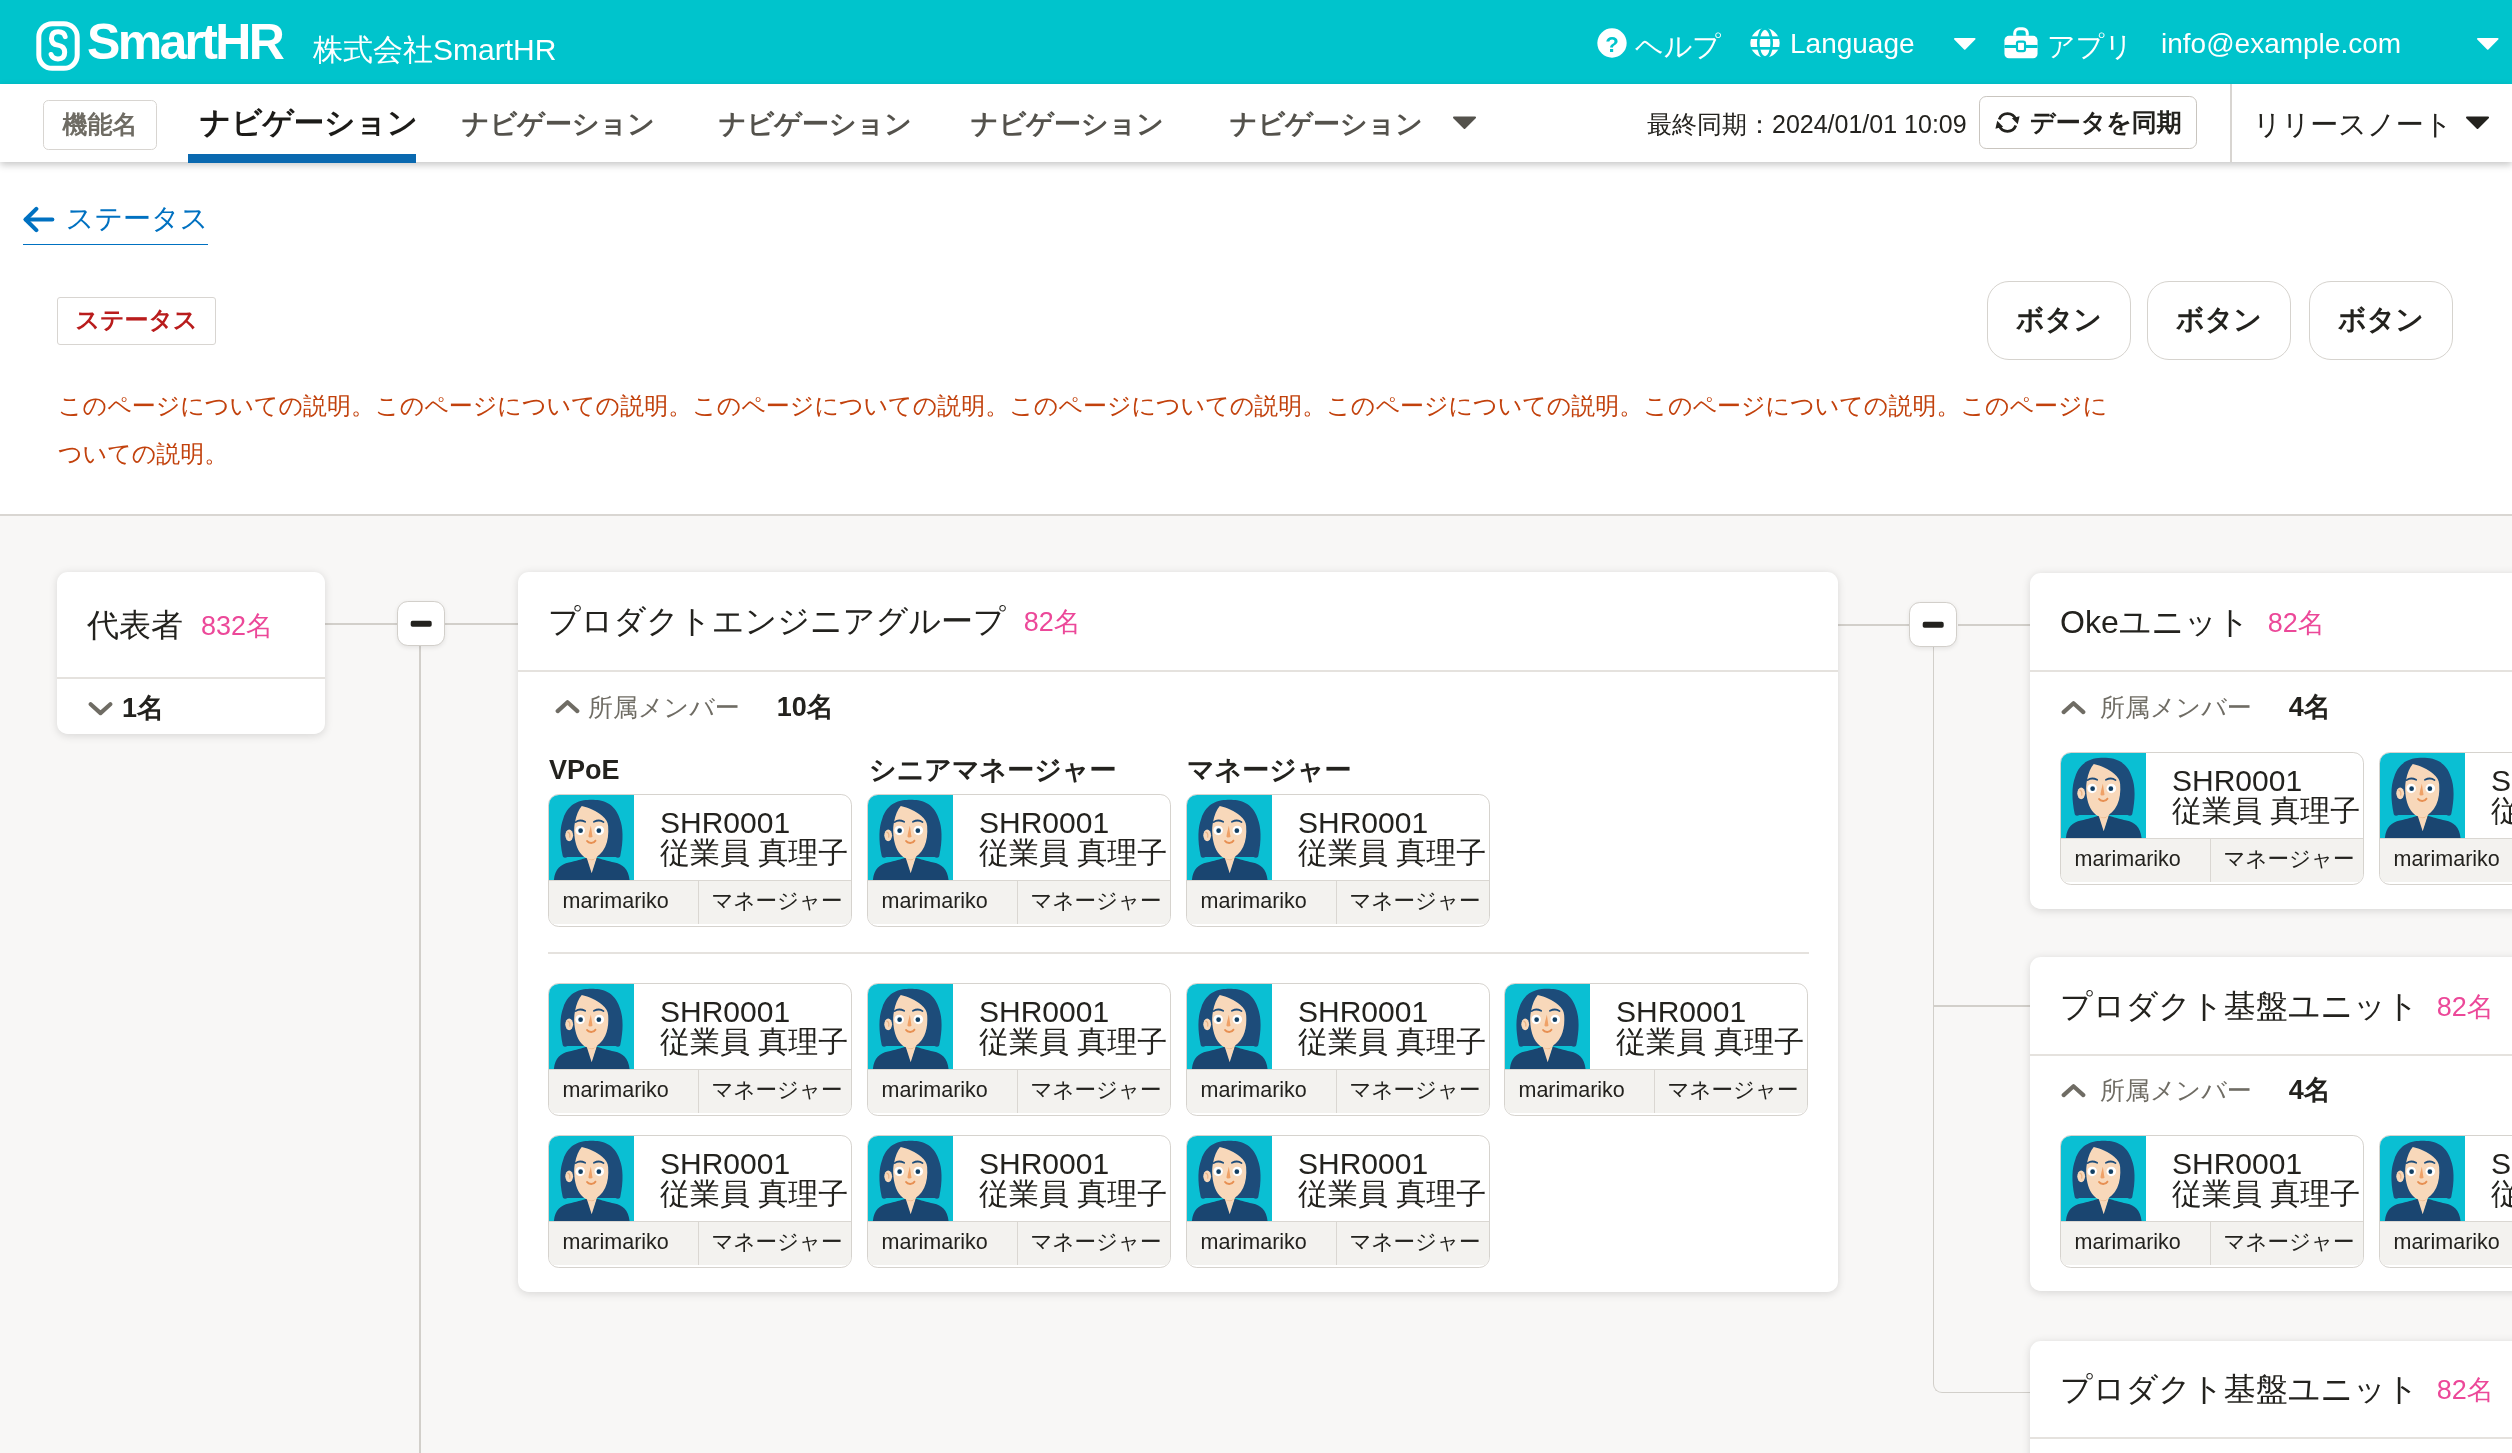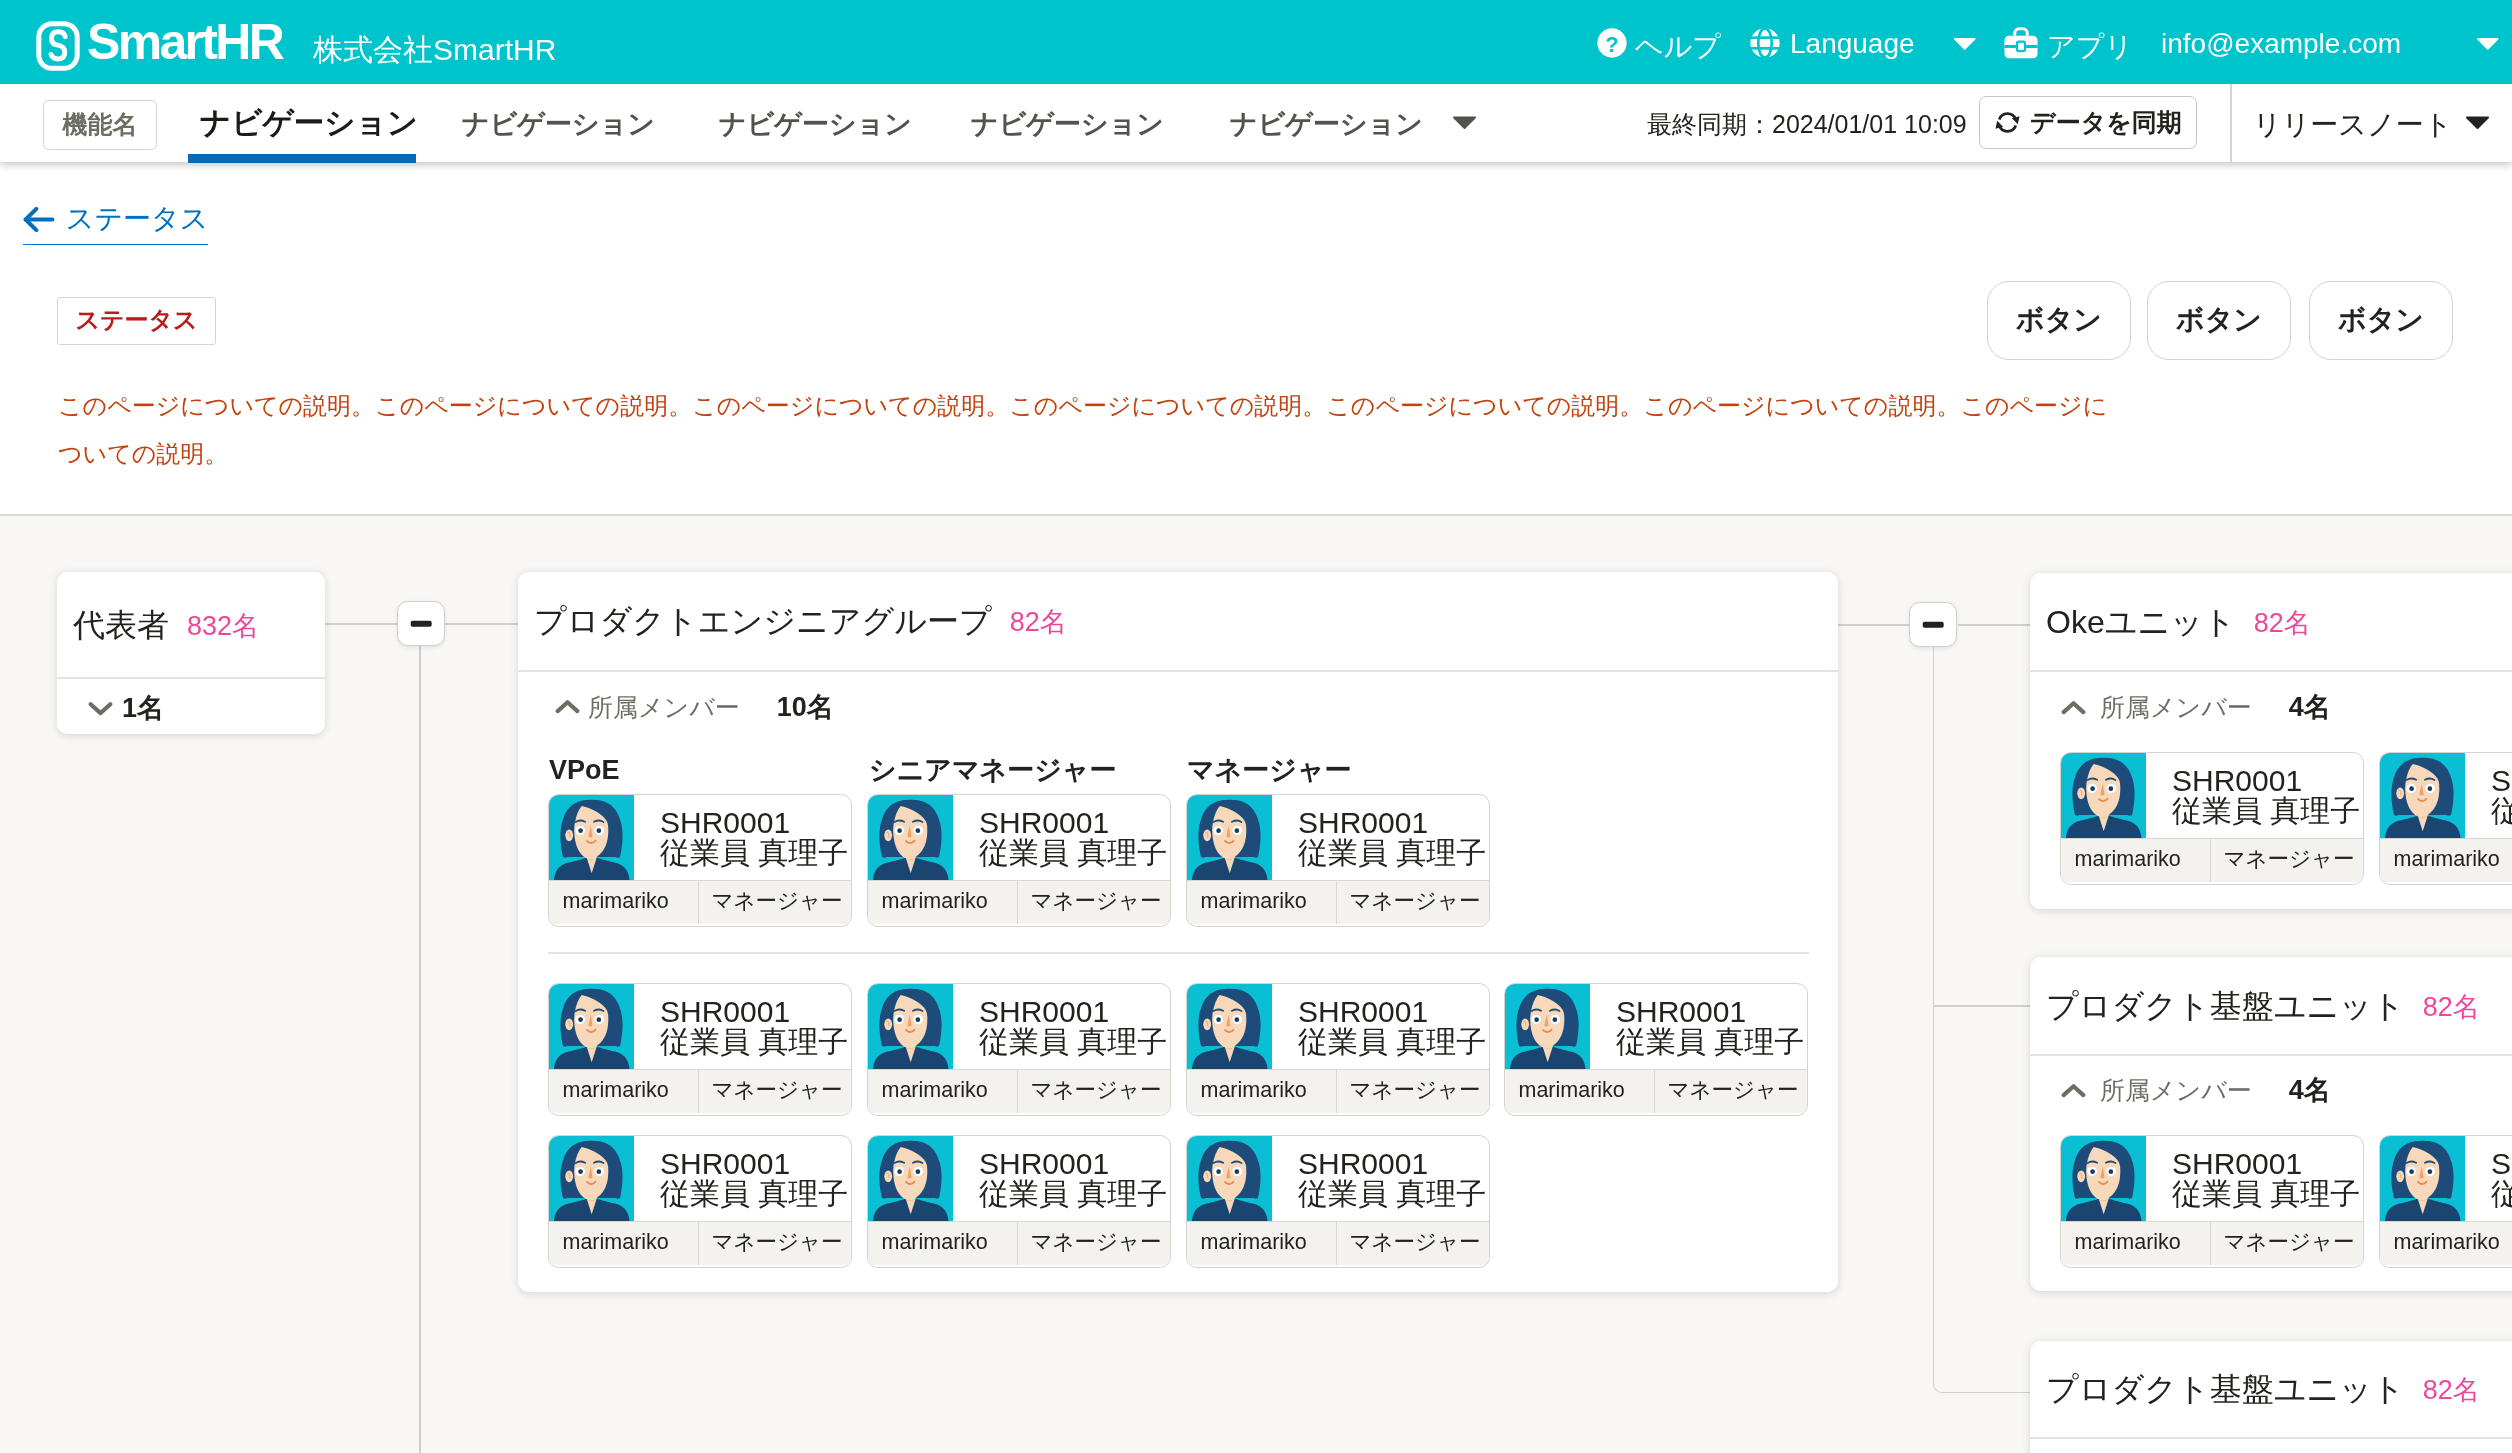--- a/index.html
+++ b/index.html
@@ -19,21 +19,21 @@
 .status{left:57px;top:135px;width:159px;height:48px;border:1.8px solid #d8d5d1;border-radius:3px;font-size:24px;font-weight:bold;color:#b91c1c;text-align:center;line-height:44px;background:#fff}
 .ptitle{left:231px;top:133px;font-size:43px;line-height:52px;color:#23221e;letter-spacing:-2.7px}
 .btn{top:119px;width:144px;height:79px;border:1.8px solid #d6d3ce;border-radius:22px;background:#fff;font-size:28px;font-weight:bold;text-align:center;line-height:75px}
 .desc{left:58px;top:220px;font-size:24px;line-height:48px;color:#c2410c;white-space:nowrap}
 .hr{position:absolute;left:0;top:514px;width:2512px;height:1.8px;background:#d9d6d2}
 .org{position:absolute;left:0;top:516px;width:2512px;height:938px;background:#f8f7f6;overflow:hidden}
 .ln{background:#d2cfca}
 .minus{width:48px;height:45px;background:#fff;border:1.8px solid #d2cfca;border-radius:10.8px;box-shadow:0 1.8px 4.5px rgba(0,0,0,0.08)}
 .minus div{position:absolute;left:50%;top:50%;transform:translate(-50%,-50%);width:20.6px;height:6.3px;background:#23221e;border-radius:1.8px}
 .card{background:#fff;border-radius:10.8px;box-shadow:0 1.8px 9px rgba(0,0,0,0.13)}
-.ghead{display:flex;align-items:center;padding:0 16px}
+.ghead{display:flex;align-items:center;padding:0 30px}
 .gt{font-size:32px;color:#23221e}
 .gc{font-size:27px;color:#ec4899;margin-left:18px}
 .cdiv{position:absolute;left:0;right:0;height:1.8px;background:#e5e2de;margin-top:-1.8px}
 .ghead+.cdiv{position:static;width:100%}
 .mh{position:absolute;font-size:25px;color:#6f6c64;line-height:27px}
 .mhg{font-size:25px;color:#6f6c64}
 .mhn{font-size:27px;font-weight:bold;color:#23221e;margin-left:37px}
 .rl{position:absolute;font-size:27px;font-weight:bold;color:#23221e;line-height:30.5px}
 .emp{position:absolute;width:304px;height:133px;border:1.8px solid #d6d3ce;border-radius:10.8px;background:#fff;overflow:hidden}
 .eav{position:absolute;left:0;top:0;width:85px;height:85px}

